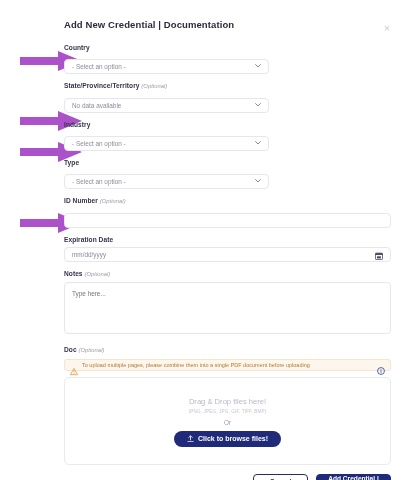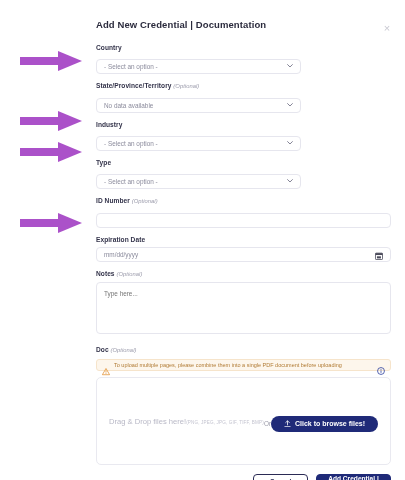--- a/index.html
+++ b/index.html
@@ -44,21 +44,21 @@
   }
 
   
   .modal {
     position: absolute;
     left: 0;
     top: 0;
     width: 405px;
     height: 480px;
     box-sizing: border-box;
-    padding: 18px 14px 10px 96px;
+    padding: 18px 14px 10px 64px;
   }
 
   .modal-header {
     position: relative;
     height: 18px;
   }
   .modal-title {
     font-size: 9.5px;
     font-weight: bold;
     color: #2b2b3d;
@@ -183,21 +183,21 @@
   
   .dropzone {
     box-sizing: border-box;
     width: 100%;
     height: 88px;
     margin-top: 6px;
     border: 1px solid #e9e9f0;
     border-radius: 5px;
     background: #fff;
     display: flex;
-    flex-direction: row;
+    flex-direction: column;
     align-items: center;
     justify-content: center;
   }
   .dz-title {
     font-size: 7.6px;
     color: #b8b8c6;
     line-height: 11px;
   }
   .dz-types {
     font-size: 4.6px;

